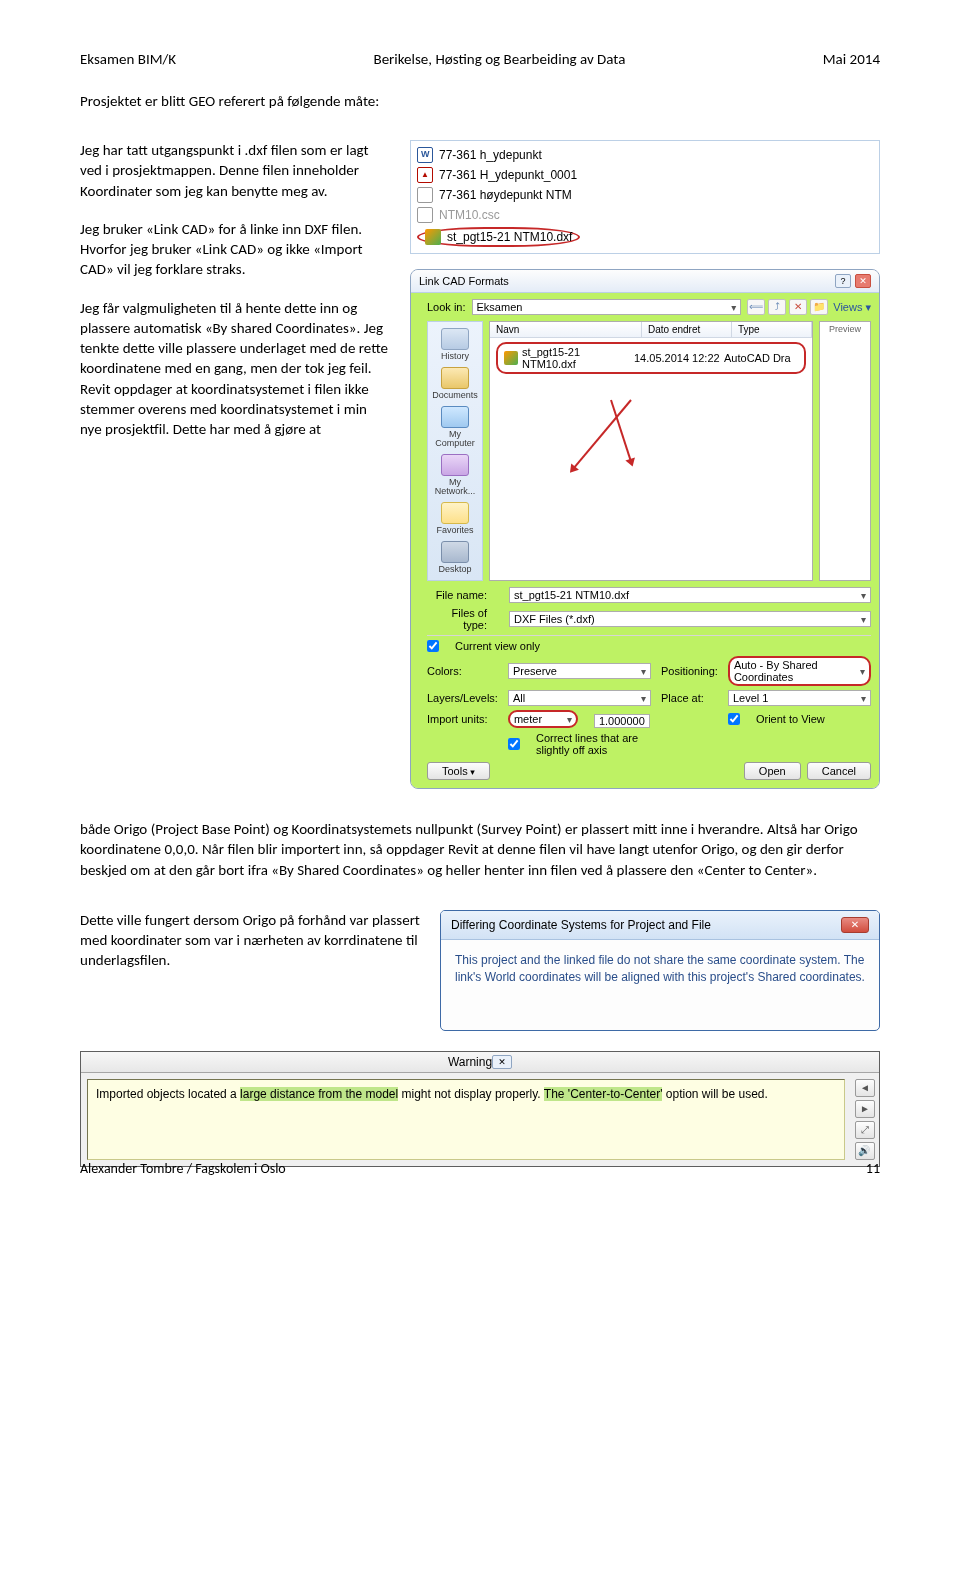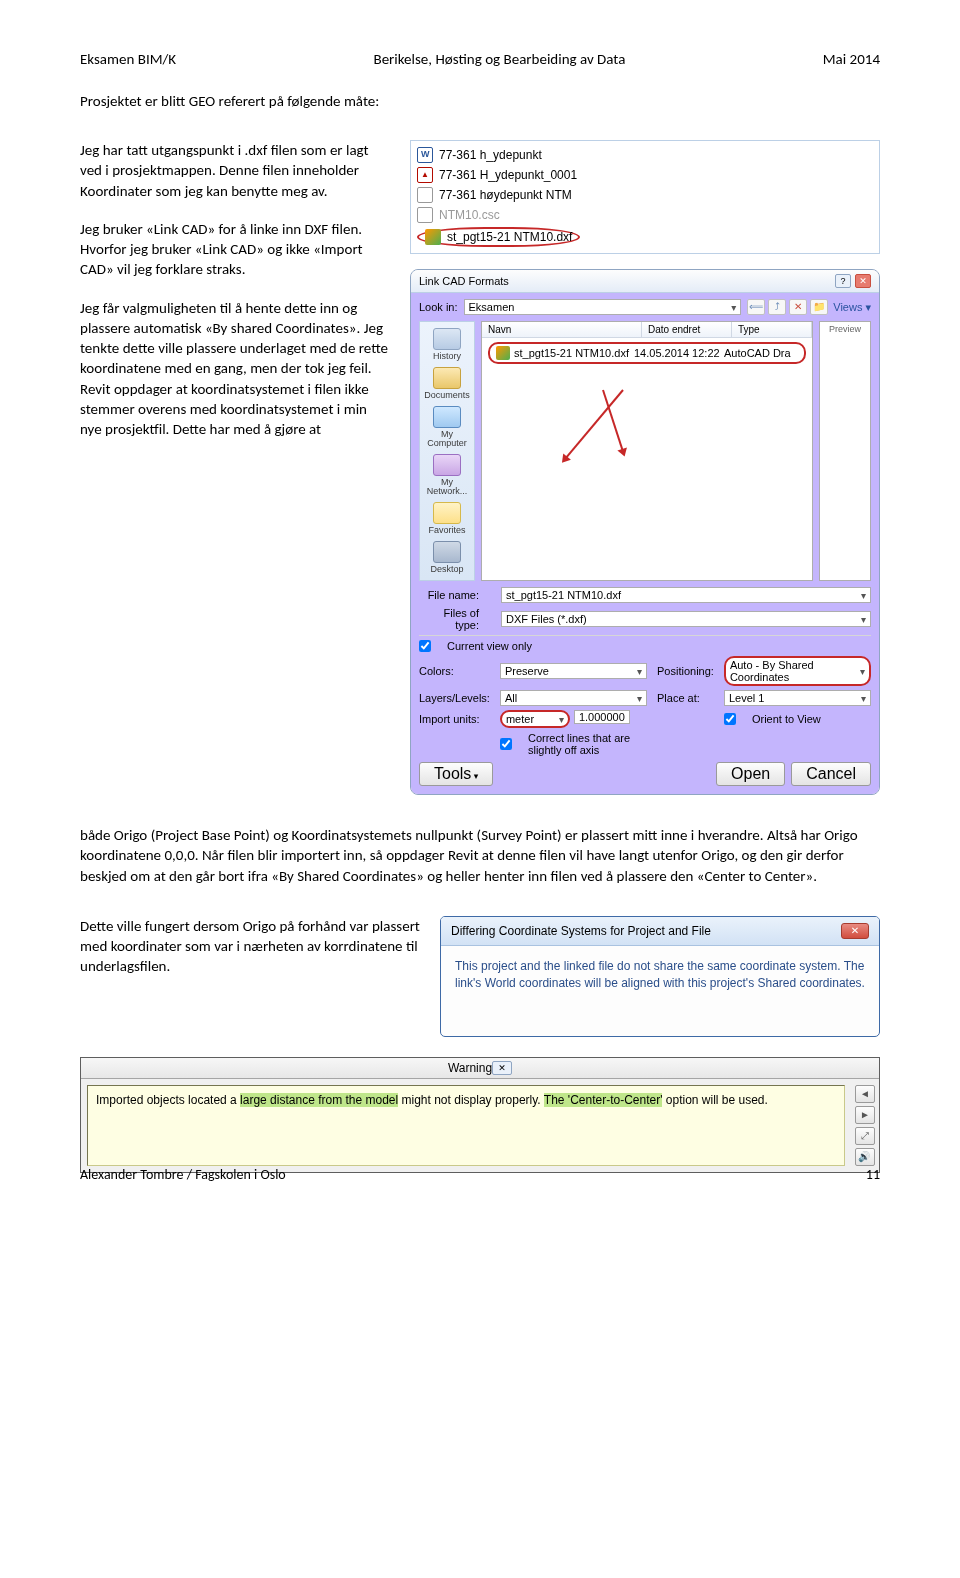--- a/index.html
+++ b/index.html
@@ -54,21 +54,21 @@
     background: linear-gradient(#fdfdfd, #e4ecf7);
     border-bottom: 1px solid #bcd0e6;
     padding: 4px 8px;
     display: flex;
     justify-content: space-between;
     align-items: center;
   }
   .dlg-title .icons { display: flex; gap: 4px; }
   .win-btn { width: 16px; height: 14px; border: 1px solid #8fa5c2; background: #eaf1fa; font-size: 9px; line-height: 12px; text-align: center; border-radius: 2px; }
   .win-close { background: #e77b6f; border-color: #c94f3f; color: #fff; }
-  .dlg-body { padding: 6px 8px 8px 8px; background: #c4b5fd; }
+  .dlg-body { padding: 6px 8px 8px 16px; background: #bef264; }
   .lookin-row { display: flex; align-items: center; gap: 6px; margin-bottom: 6px; }
   .dropdown { flex: 1; background: #fff; border: 1px solid #adadad; padding: 1px 4px; display: flex; justify-content: space-between; align-items: center; }
   .chev::after { content: "▾"; color: #555; font-size: 10px; }
   .toolbar-right { display: flex; gap: 3px; align-items: center; }
   .tbtn { width: 18px; height: 16px; border: 1px solid #c0c0c0; background: #f7f7f7; border-radius: 2px; text-align: center; font-size: 10px; line-height: 14px; color: #5a7fb0; }
   .tbtn-x { color: #c94f3f; }
   .file-pane-row { display: flex; gap: 6px; }
   .places {
     width: 56px;
     background: linear-gradient(#ecf3fc, #d9e6f5);
@@ -126,21 +126,21 @@
     padding-top: 4px;
     border-top: 1px solid #d6d6d6;
     margin-top: 4px;
   }
   .chk { display: flex; align-items: center; gap: 16px; }
   .chk input { width: 12px; height: 12px; }
   .spin { display: inline-flex; align-items: center; }
   .spin .val { background: #fff; border: 1px solid #adadad; padding: 0 4px; min-width: 50px; }
   .circled-opt { border: 2px solid #c62828; border-radius: 10px; padding: 1px 4px; }
   .dlg-footer { display: flex; justify-content: space-between; align-items: center; margin-top: 6px; }
-  .btn { background: linear-gradient(#fdfdfd, #e4e4e4); border: 1px solid #9a9a9a; border-radius: 3px; padding: 2px 14px; font-size: 16px; }
+  .btn { background: linear-gradient(#fdfdfd, #e4e4e4); border: 1px solid #9a9a9a; border-radius: 3px; padding: 2px 14px; font-size: 11px; }
   .btn-arrow::after { content: " ▾"; font-size: 9px; }
 
   .full-para { margin-bottom: 30px; line-height: 1.35; }
 
   .bottom-wrap { display: flex; gap: 20px; margin-bottom: 20px; }
   .bottom-text { flex: 0 0 340px; line-height: 1.35; }
   .bottom-img { flex: 1; }
 
   .vista-dialog {
     border: 1px solid #3e6aa6;
@@ -362,21 +362,21 @@
                 <span>All</span>
                 <span class="chev"></span>
               </span>
             <span>Place at:</span>
             <span class="dropdown">
                 <span>Level 1</span>
                 <span class="chev"></span>
               </span>
 
             <span>Import units:</span>
-            <span style="display:flex;gap:4px;align-items:flex-start">
+            <span style="display:flex;gap:16px;align-items:flex-end">
               <span class="dropdown circled-opt" style="flex:0 0 70px">
                   <span>meter</span>
                   <span class="chev"></span>
                 </span>
               <span class="spin">
                   <span class="val">1.000000</span>
                 </span>
             </span>
             <span></span>
             <div class="chk">

